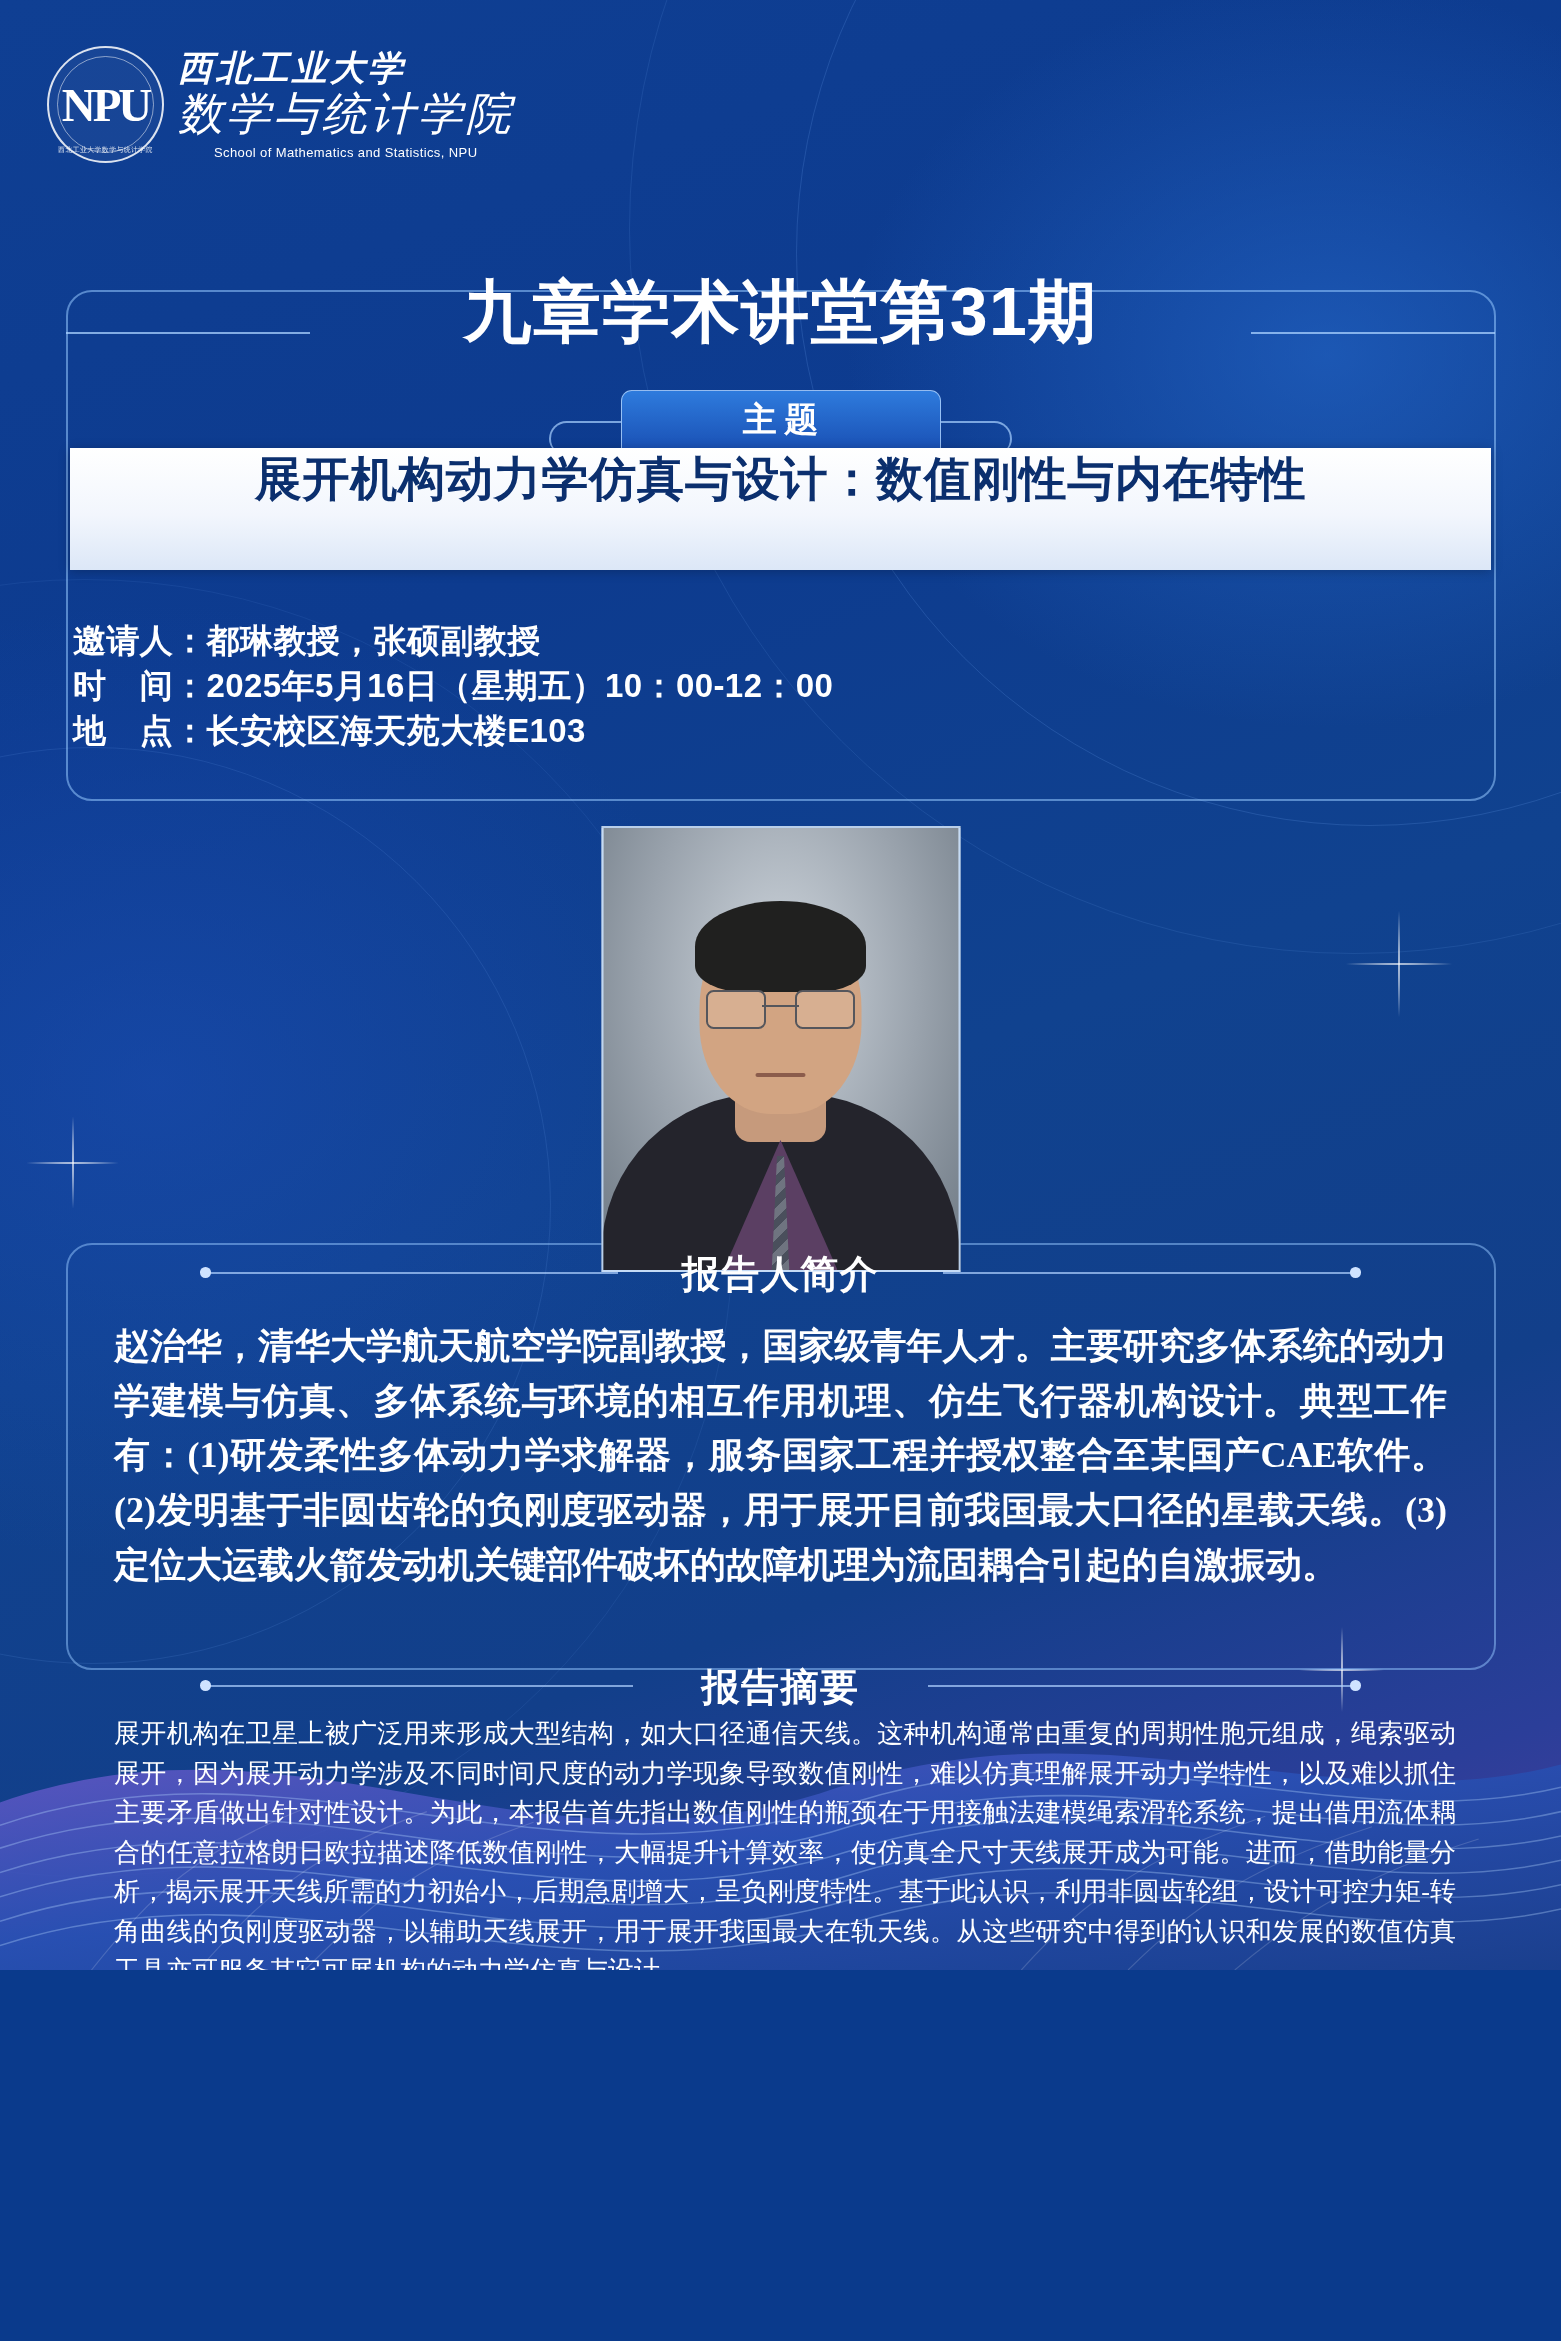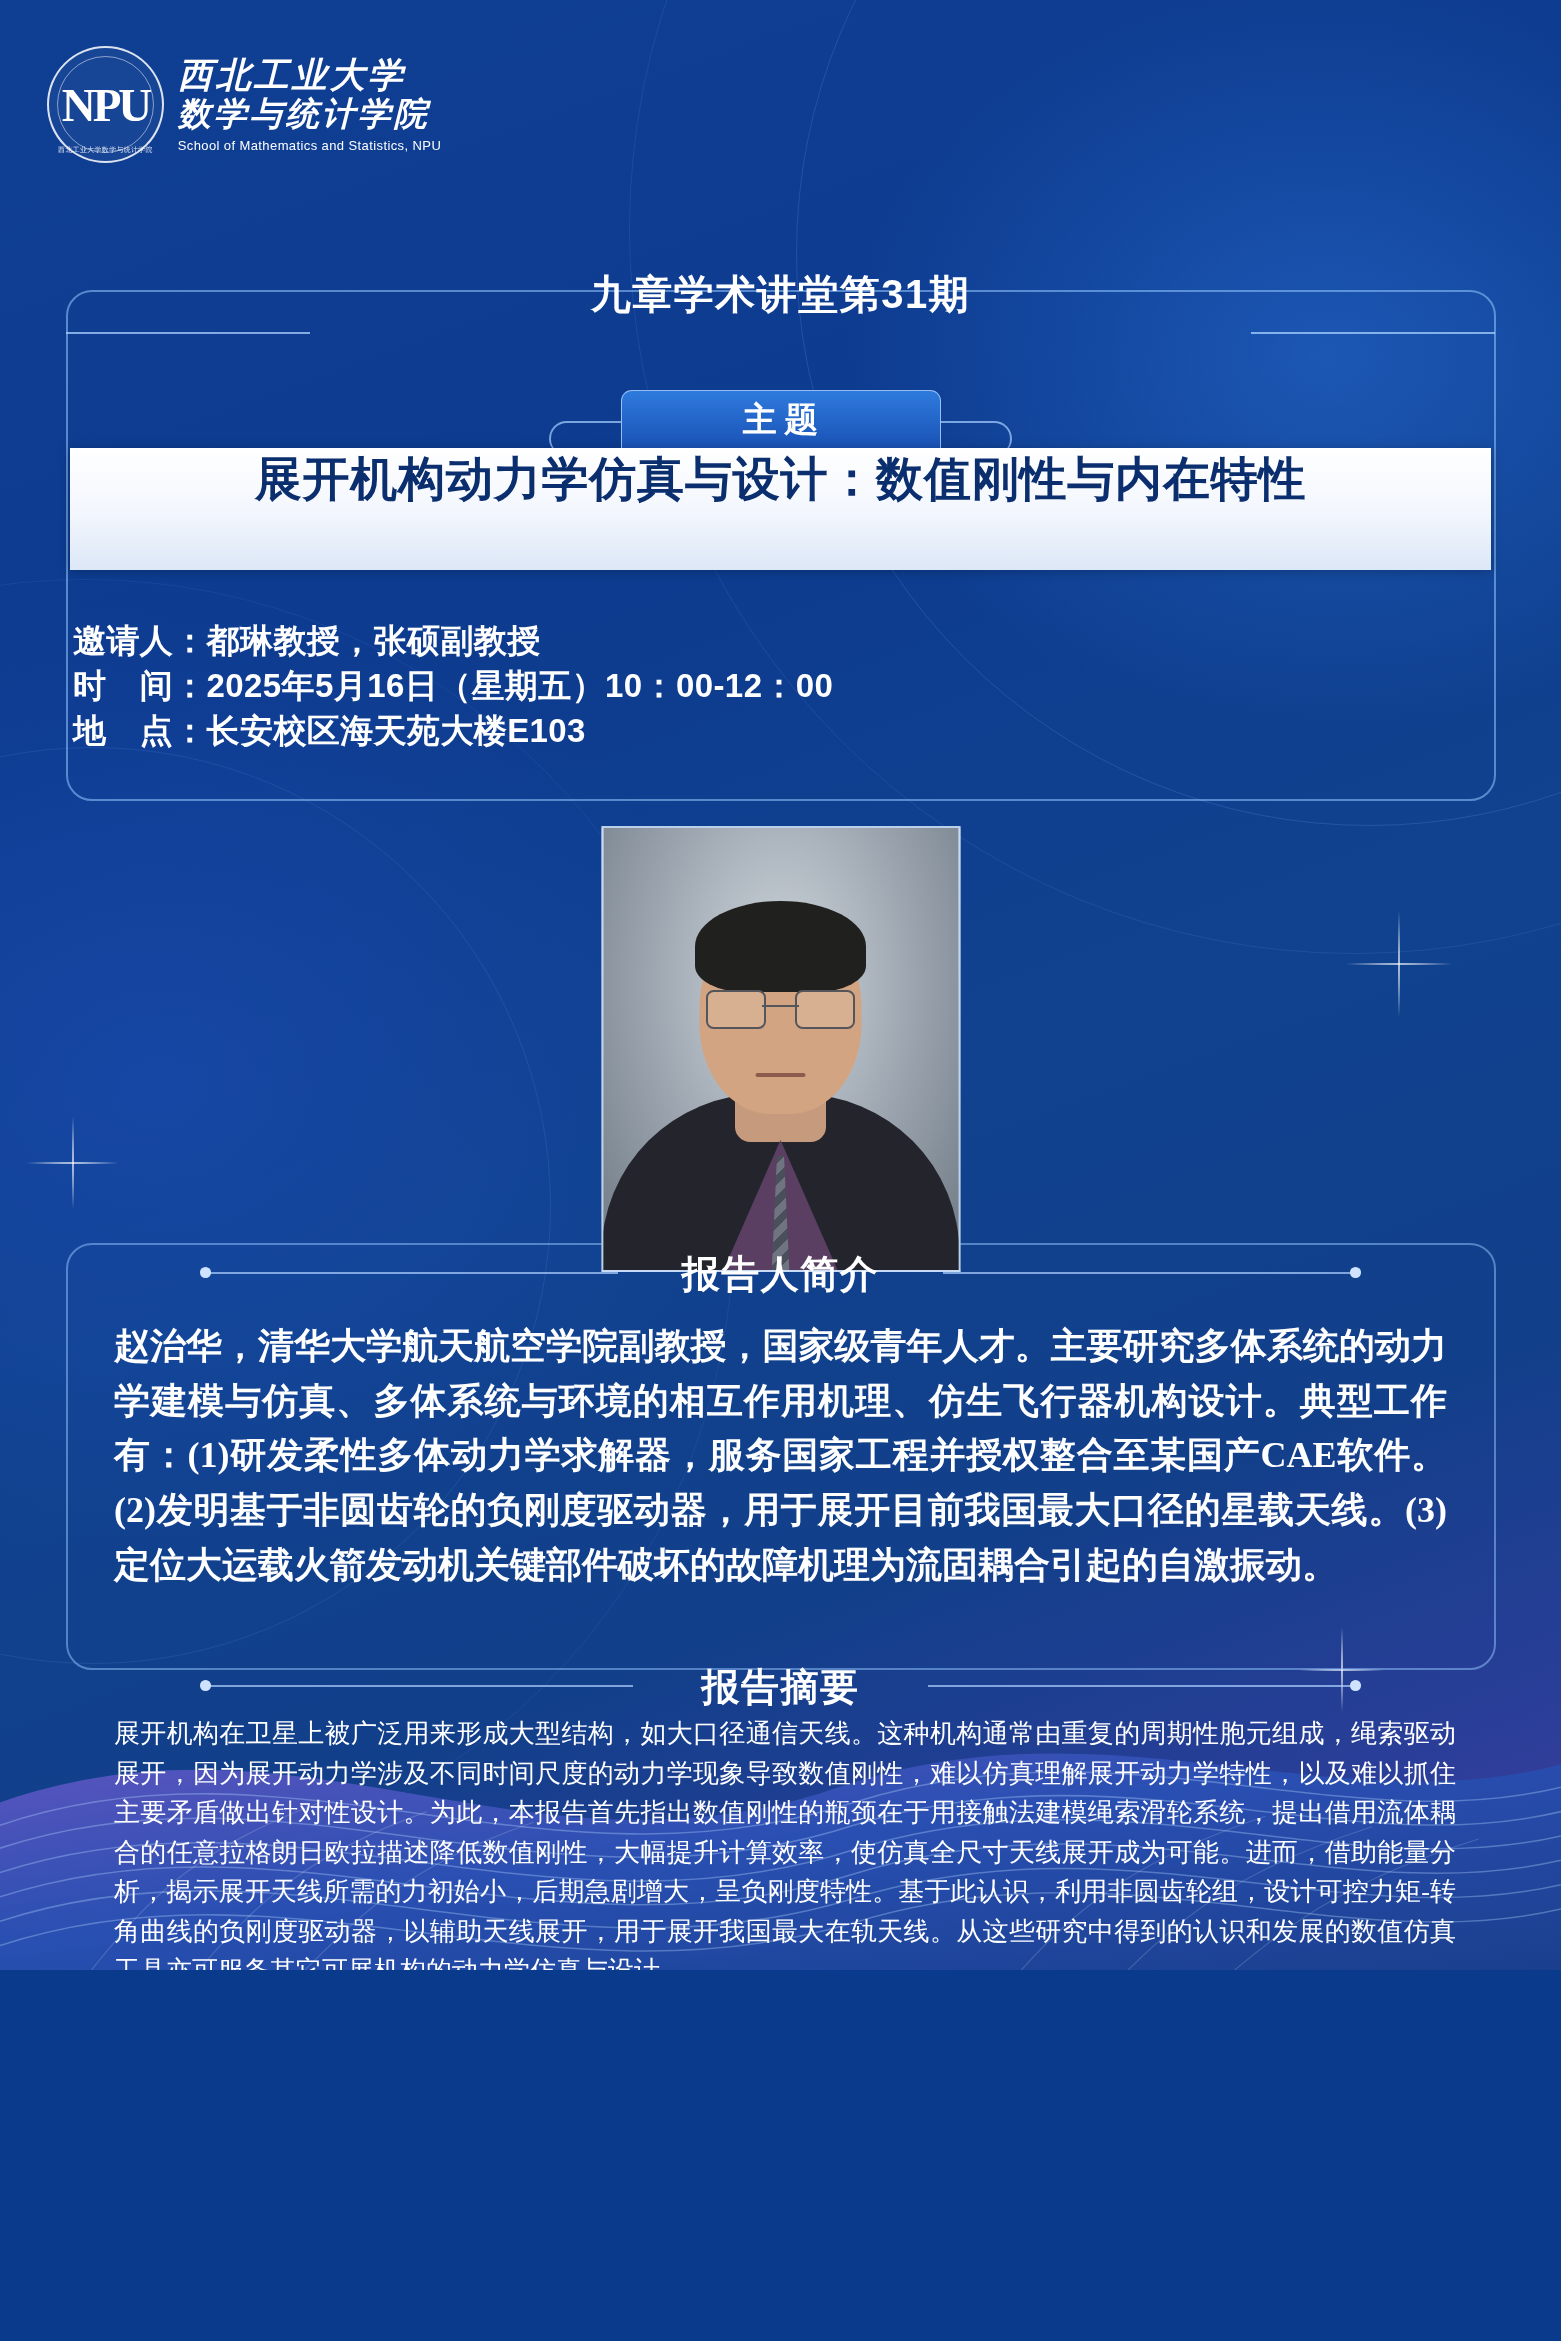--- a/index.html
+++ b/index.html
@@ -95,22 +95,22 @@
     color: #ffffff;
     font-size: 35px;
     font-weight: bold;
     letter-spacing: 3px;
     line-height: 1.15;
     font-style: italic;
   }
   .logo-text .cn2 {
     font-family: "Liberation Serif", serif;
     color: #ffffff;
-    font-size: 33px;
-    font-weight: bold;
+    font-size: 45px;
+    font-weight: normal;
     letter-spacing: 3px;
     line-height: 1.15;
     font-style: italic;
   }
   .logo-text .en {
     color: #ffffff;
     font-size: 13px;
     letter-spacing: 0.4px;
     margin-top: 4.6px;
     text-align: center;
@@ -126,21 +126,21 @@
     border: 2.3px solid rgba(150,200,255,0.55);
     border-radius: 26px;
     box-sizing: border-box;
   }
   .main-title {
     position: absolute;
     left: 0; right: 0;
     top: 267px;
     text-align: center;
     color: #ffffff;
-    font-size: 40px;
+    font-size: 68px;
     font-weight: bold;
     letter-spacing: 1.5px;
     z-index: 4;
   }
   .title-line {
     position: absolute;
     top: 332px;
     height: 2.3px;
     background: rgba(170,210,255,0.75);
     z-index: 3;

